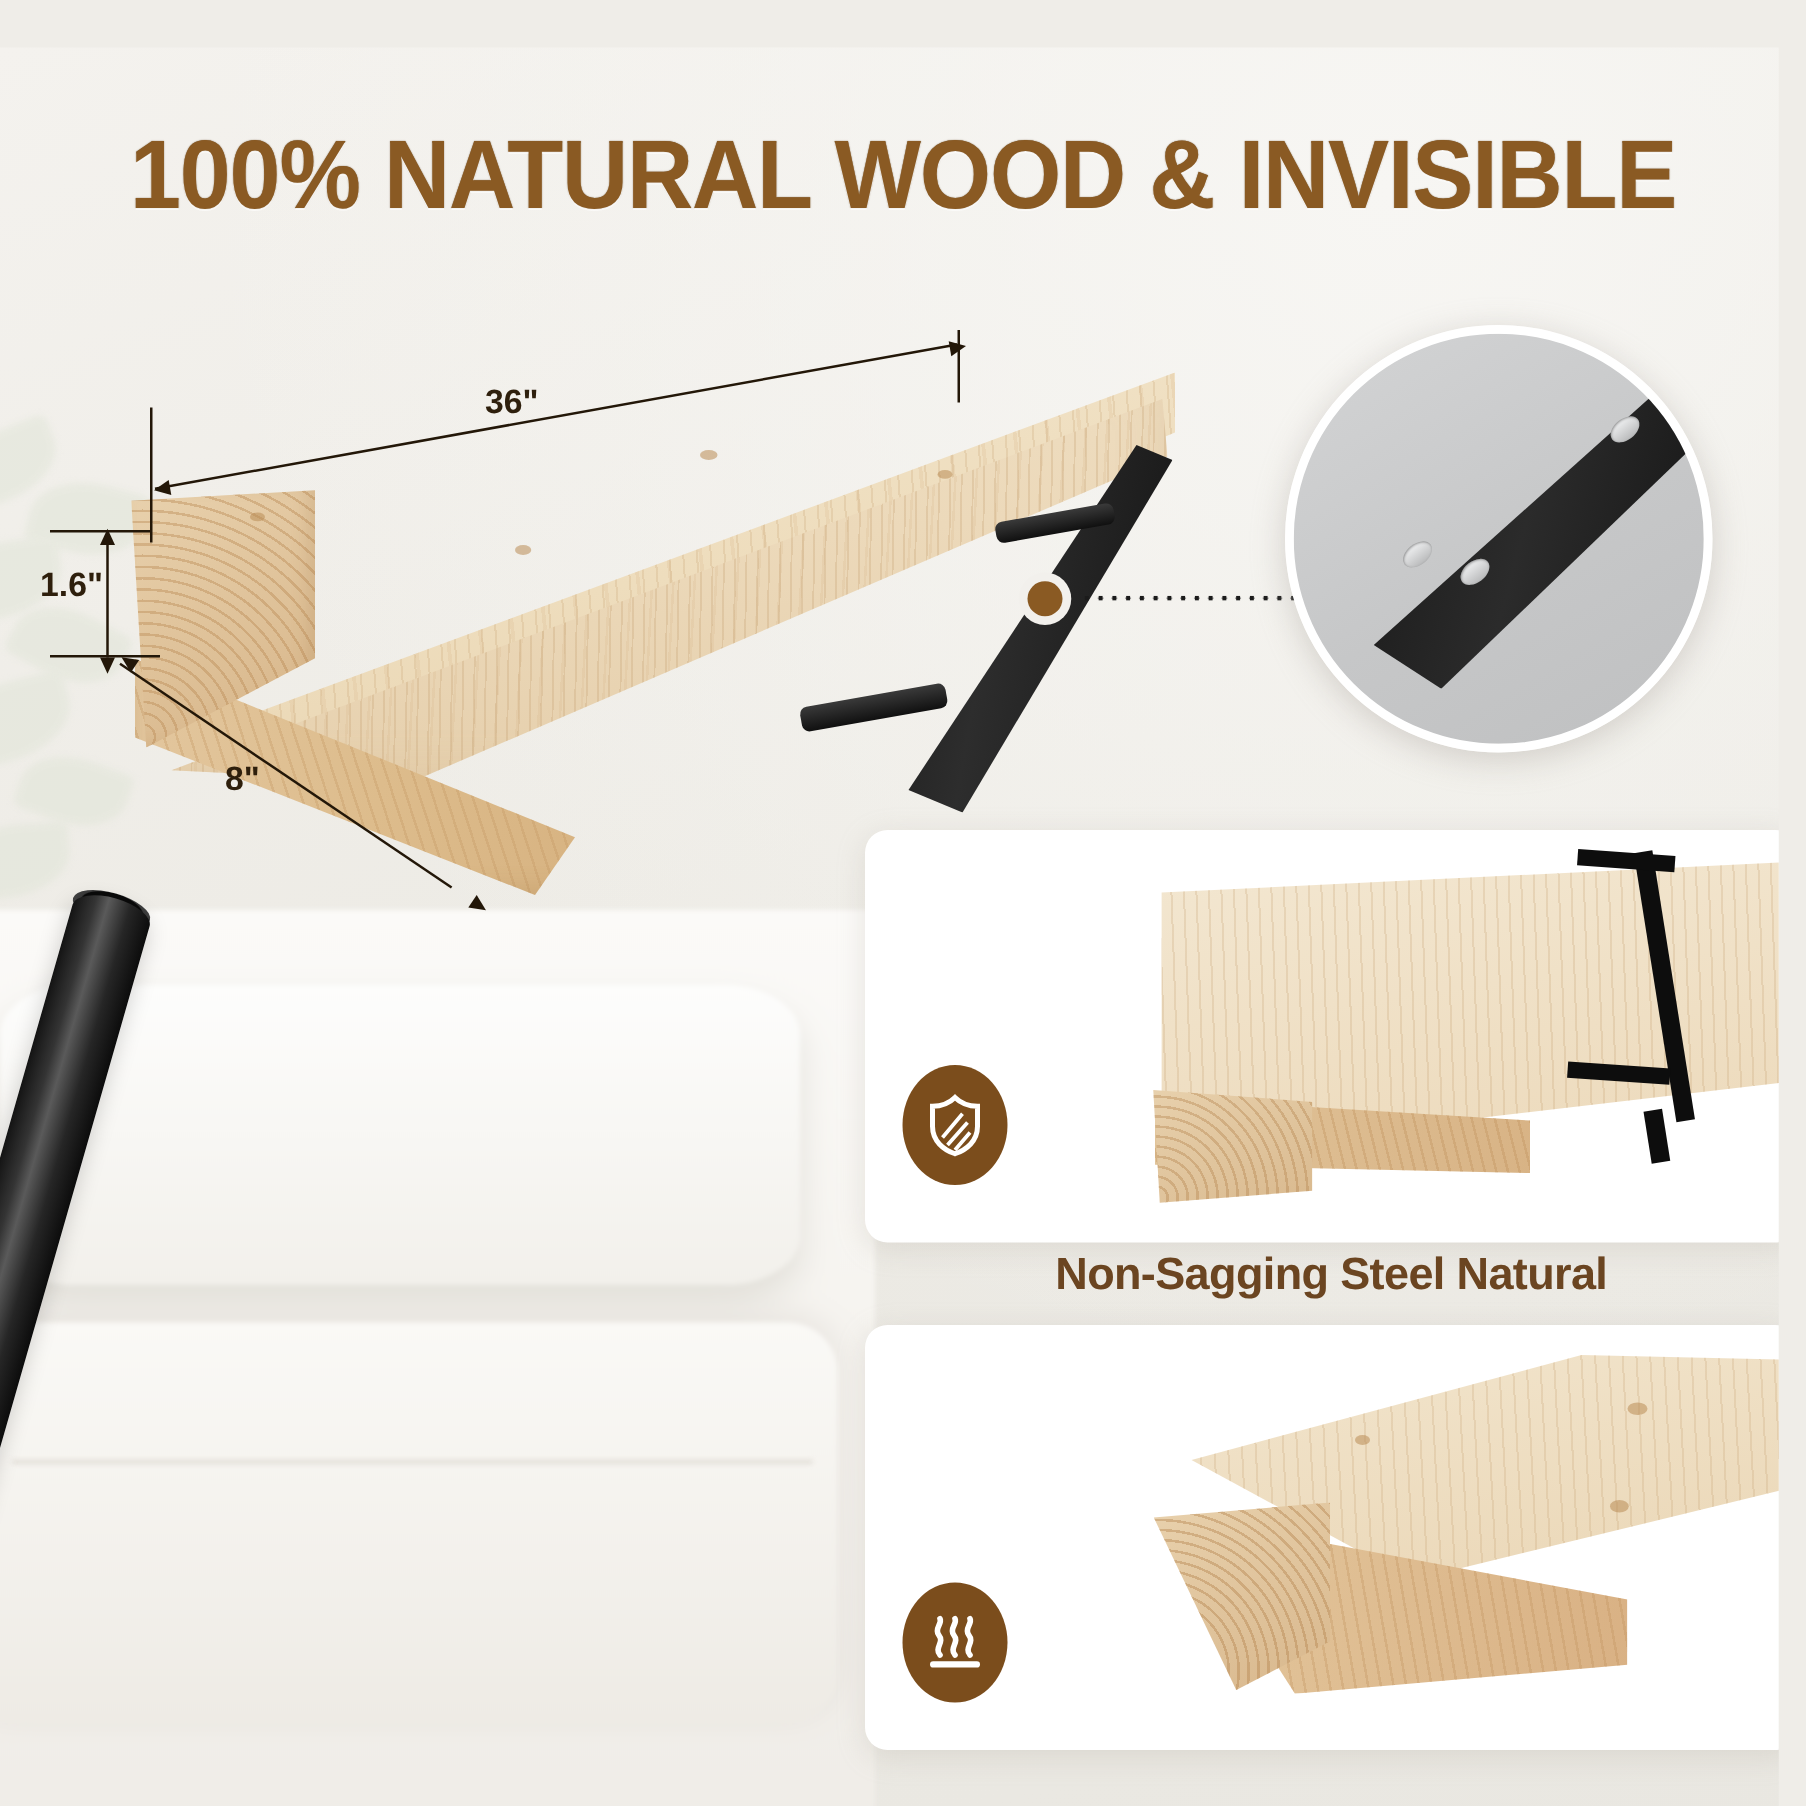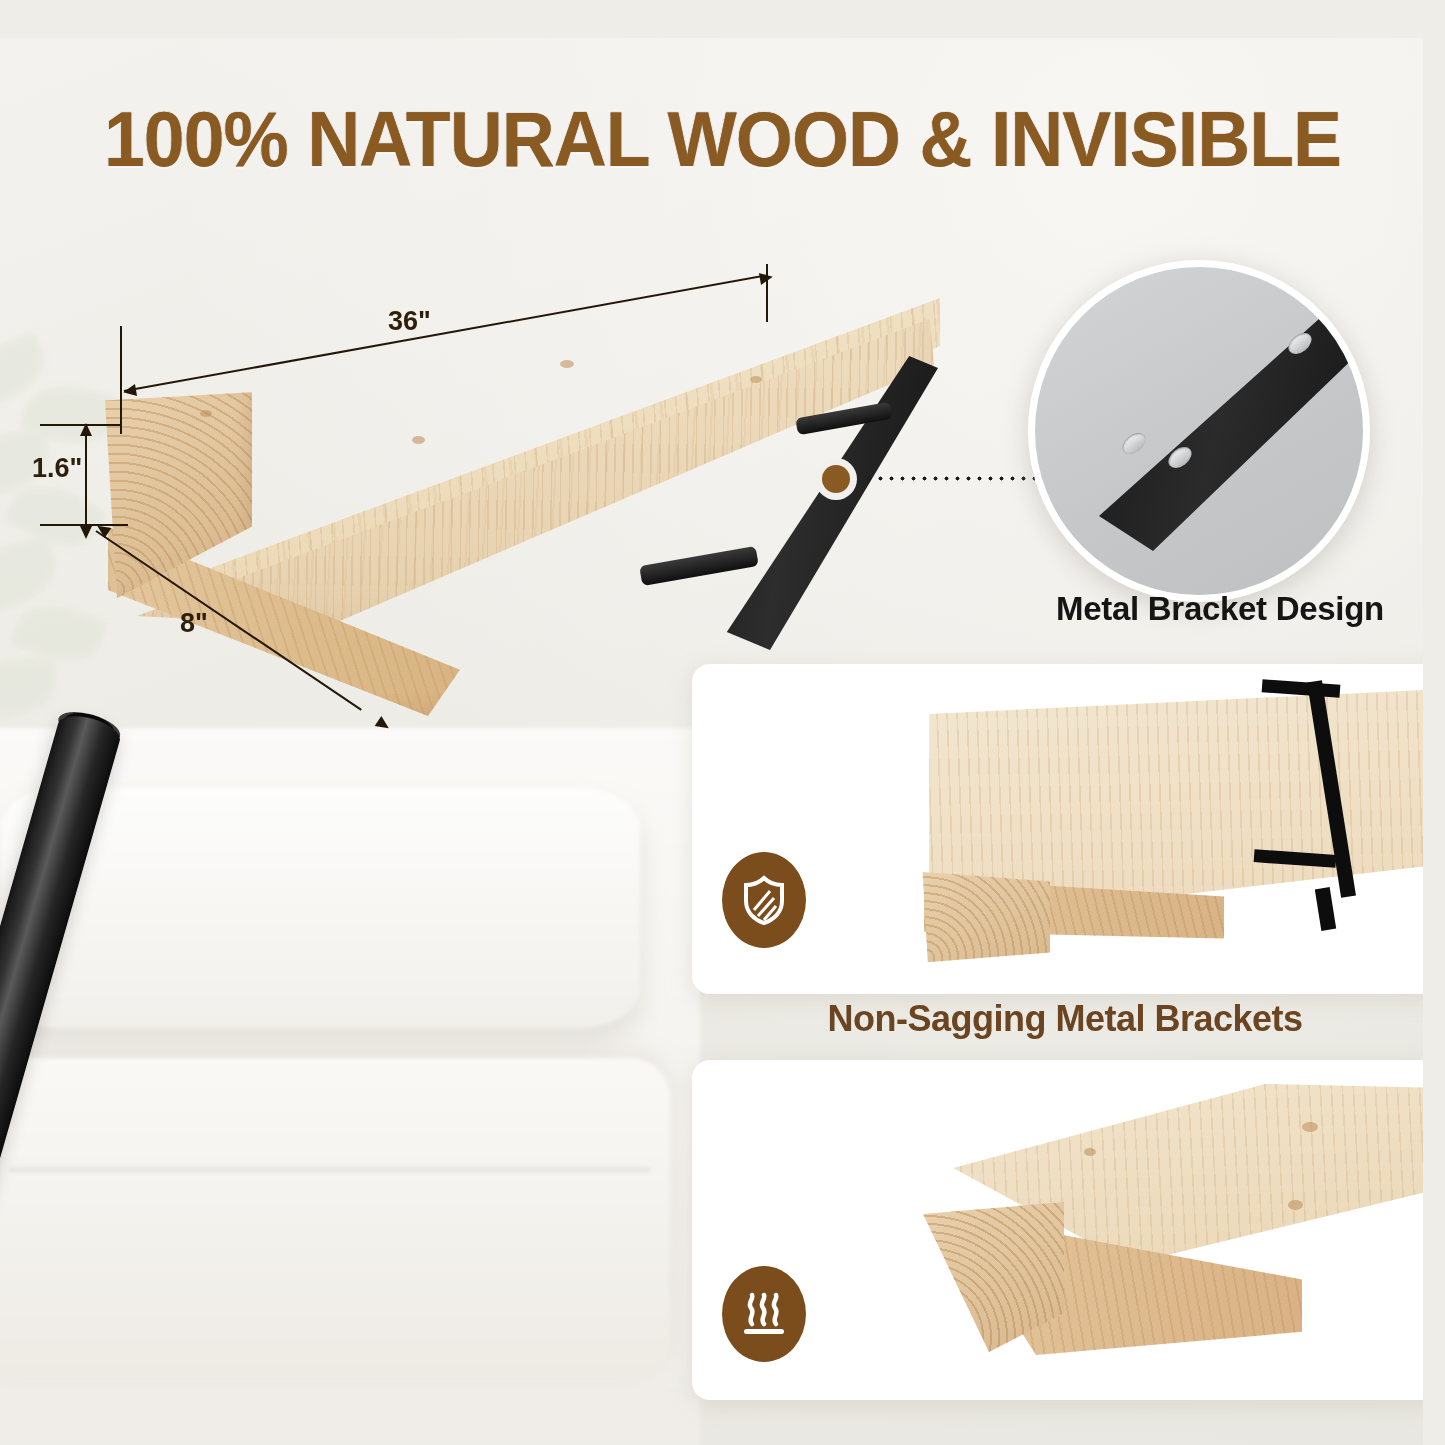--- a/index.html
+++ b/index.html
@@ -259,21 +259,20 @@
   </div>
 
   <div class="inset-wrap">
     <div class="inset-circle">
       <div class="ins-plate"></div>
       <div class="ins-rod"></div>
       <div class="ins-hole" style="left:252px;top:68px;"></div>
       <div class="ins-hole" style="left:132px;top:182px;"></div>
       <div class="ins-hole" style="left:86px;top:168px;"></div>
     </div>
-    <div class="inset-label">Metal Bracket Design</div>
   </div>
 
   <div class="bigbr">
     <div class="bb-tube-top"></div>
     <div class="bb-tube"></div>
 
   </div>
 
   <div class="card" id="card-brackets">
     <div class="c1-shelf"></div>
@@ -285,21 +284,21 @@
       <div class="c1-bar" style="left:-28px;top:178px;width:82px;height:13px;transform:rotate(4deg);"></div>
       <div class="c1-bar" style="left:36px;top:214px;width:15px;height:42px;transform:rotate(-9deg);"></div>
     </div>
     <div class="badge" style="left:30px;top:188px;">
       <svg width="46" height="52" viewBox="0 0 46 52" aria-hidden="true">
         <path d="M23 4 C17 10 9 11 5 11 L5 27 C5 39 14 46 23 49 C32 46 41 39 41 27 L41 11 C37 11 29 10 23 4 Z" fill="none" stroke="#ffffff" stroke-width="4"></path>
         <path d="M29 17 L13 36 M33 24 L17 42 M35 32 L23 46" stroke="#ffffff" stroke-width="3" fill="none"></path>
       </svg>
     </div>
   </div>
-  <div class="card-label" id="label-brackets">Non-Sagging Metal Brackets</div>
+  <div class="card-label" id="label-brackets">Non-Sagging Steel Natural</div>
 
   <div class="card" id="card-grain">
     <div class="c2-top"></div>
     <div class="c2-front"></div>
     <div class="c2-cap"></div>
     <div class="knot" style="left:610px;top:62px;width:16px;height:10px;"></div>
     <div class="knot" style="left:596px;top:140px;width:15px;height:10px;"></div>
     <div class="knot" style="left:392px;top:88px;width:12px;height:8px;"></div>
     <div class="badge" style="left:30px;top:206px;">
       <svg width="50" height="52" viewBox="0 0 50 52" aria-hidden="true">

